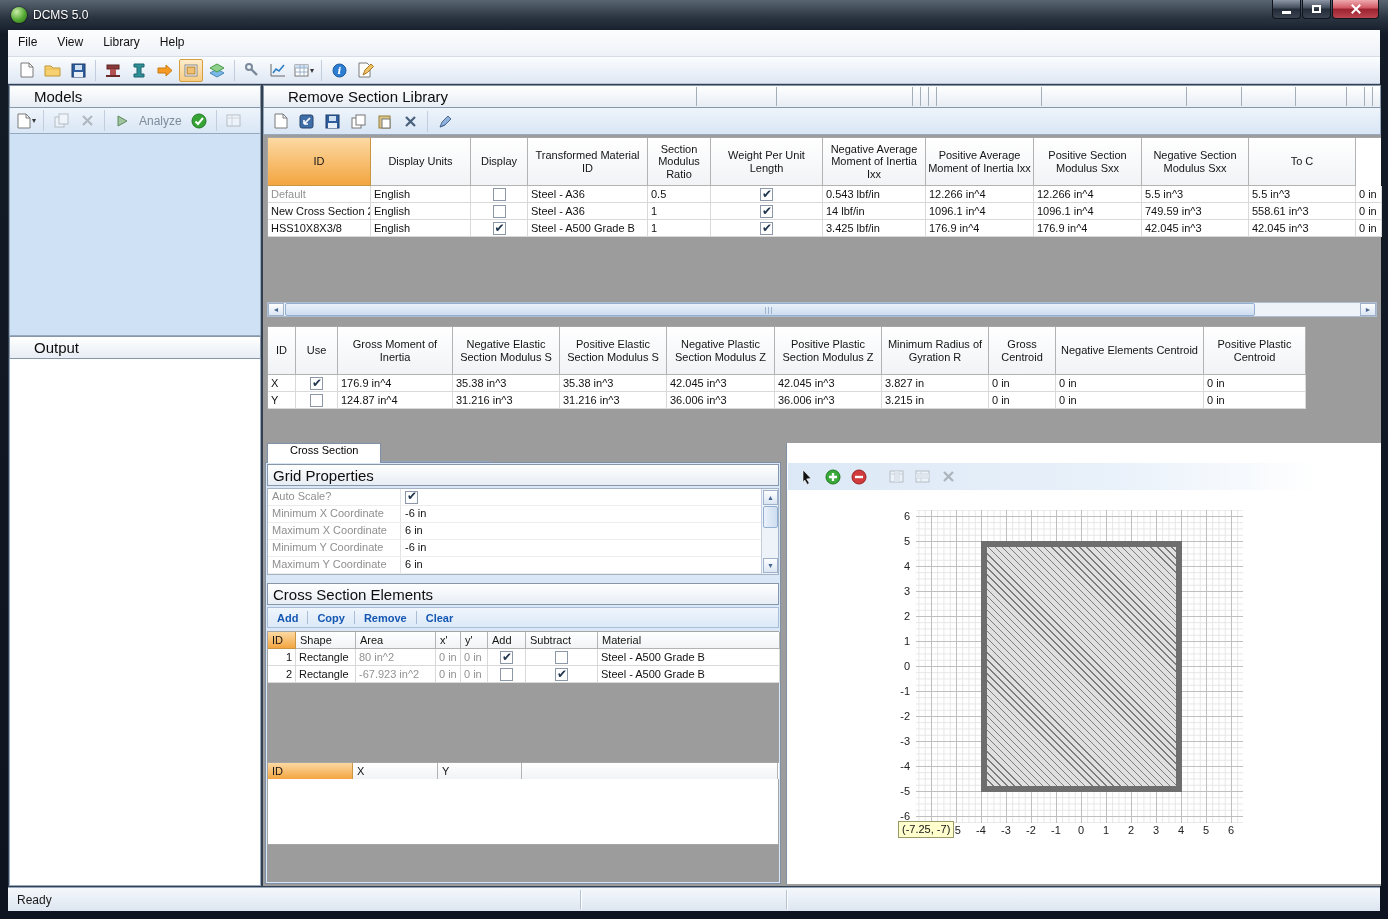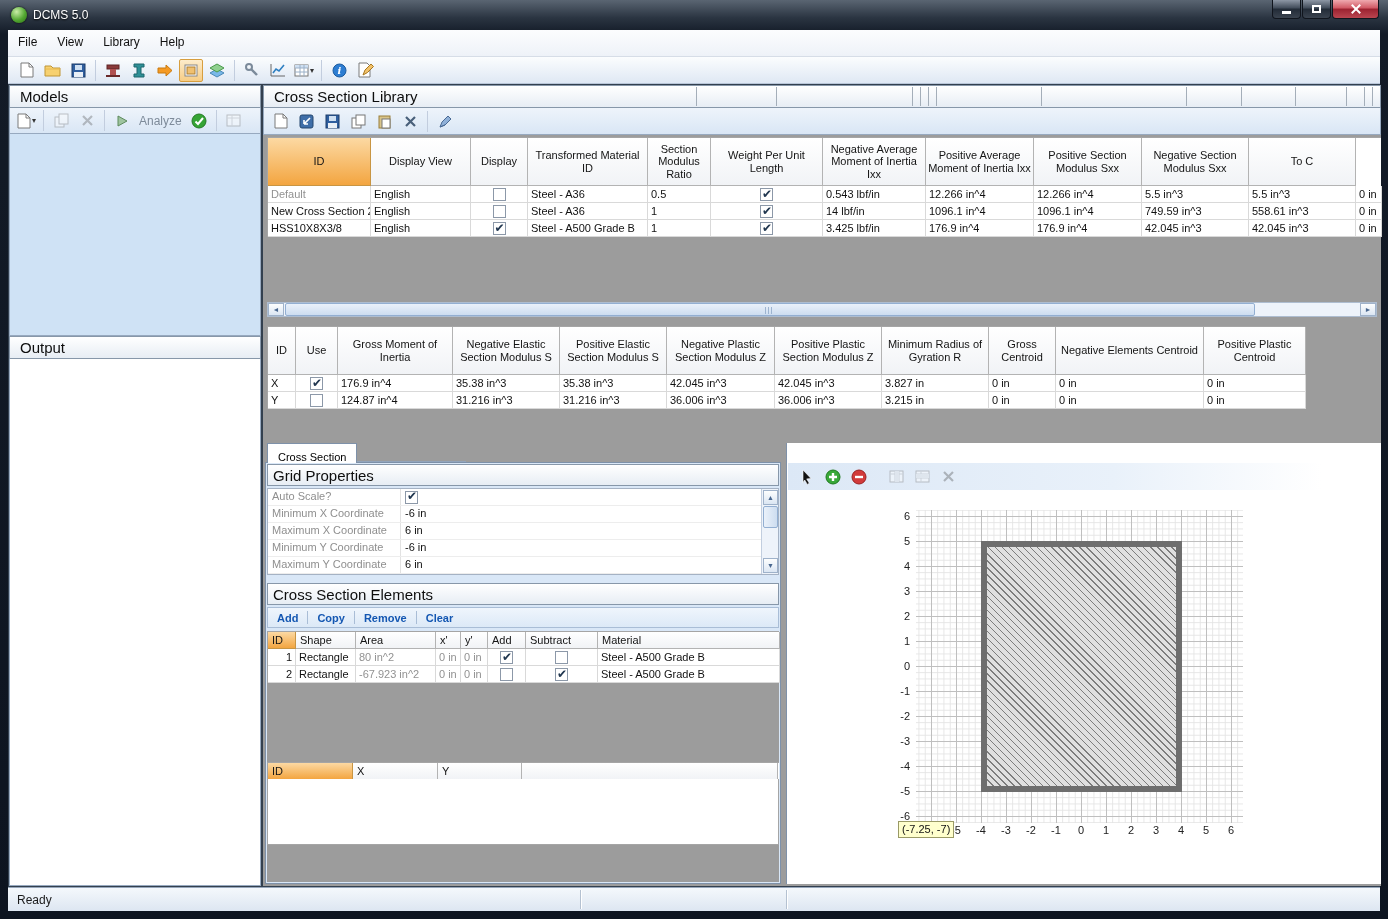--- a/index.html
+++ b/index.html
@@ -37,21 +37,21 @@
 .chev{font-size:8px;color:#333;margin-left:1px}
 .client{position:absolute;left:0;top:54px;width:100%;height:803px;background:#33404f}
 .statusbar{position:absolute;left:0;bottom:0;width:100%;height:24px;background:linear-gradient(#f4f8fc,#dde6f1);
   border-top:1px solid #97a7bb}
 .status-text{position:absolute;top:5px;font-size:12px;color:#1a1a1a}
 .ssep{position:absolute;top:2px;bottom:2px;width:1px;background:#b4c1d1;box-shadow:1px 0 0 #fff}
 
 
 .panel{position:absolute}
 .phead{position:absolute;left:0;width:100%;height:23px;background:linear-gradient(#ffffff,#e7edf4);
-  border:1px solid #8797a9;display:flex;align-items:center;padding-left:10px;font-size:15px;color:#0d0d0d}
+  border:1px solid #8797a9;display:flex;align-items:center;padding-left:24px;font-size:15px;color:#0d0d0d}
 .ptools{position:absolute;left:0;width:100%;height:26px;background:linear-gradient(#eef4fb,#d9e6f5);
   border:1px solid #97a9bf;border-top:none;display:flex;align-items:center;padding-left:3px}
 .mblue{position:absolute;left:0;width:100%;background:#cfe2f5;border:1px solid #97a9bf;border-top:none}
 .mwhite{position:absolute;left:0;width:100%;background:#fff;border:1px solid #97a9bf;border-top:none}
 .hline{position:absolute;top:1px;bottom:1px;width:1px;background:#a4aeb9}
 
 
 .tbl{position:absolute;font-size:11px;border-top:1px solid #a5a5a5;border-left:1px solid #a5a5a5;background:#fff}
 .trow{display:flex}
 .trow>*{flex:none}
@@ -93,21 +93,21 @@
 .sgrip{position:absolute;left:50%;top:3px;width:9px;height:7px;margin-left:-5px;
   background:repeating-linear-gradient(90deg,#9db4d0 0 1px,transparent 1px 3px)}
 .vscroll{position:absolute;top:0;bottom:0;width:17px;background:#eef3fa;border-left:1px solid #c2cedf}
 .vbtn{position:absolute;left:1px;width:15px;height:15px;background:linear-gradient(#fdfefe,#dbe6f3);border:1px solid #9fb2ca;
   display:flex;align-items:center;justify-content:center;font-size:7px;color:#4a6890}
 .vthumb{position:absolute;left:1px;width:15px;height:22px;background:linear-gradient(90deg,#eaf1fa,#cdddf0);
   border:1px solid #93afd2;border-radius:2px}
 
 
 .subpanel-body{position:absolute;background:#d9e7f7;border:1px solid #7e91a9}
-.tab{position:absolute;font-size:11px;display:flex;align-items:flex-end;padding:0 10px;white-space:nowrap}
+.tab{position:absolute;font-size:11px;display:flex;align-items:flex-start;padding:0 22px;white-space:nowrap}
 .tab.on{height:20px;background:#fff;border:1px solid #7e91a9;border-bottom:none;z-index:3;color:#000}
 .tab.off{height:18px;top:18px;background:linear-gradient(#f2f6fb,#dde8f4);border:1px solid #93a5bb;border-bottom:none;color:#333}
 .subhead{position:absolute;height:22px;background:linear-gradient(#ffffff,#e7edf4);border:1px solid #8797a9;
   display:flex;align-items:center;padding-left:5px;font-size:15px;color:#0d0d0d}
 .propgrid{position:absolute;background:#fff;border:1px solid #a5b2c4;font-size:11px}
 .prow{display:flex;height:17px;border-bottom:1px solid #ededed}
 .plabel{width:133px;color:#8f8f8f;padding:1px 12px 0 4px;border-right:1px solid #e2e2e2;overflow:hidden;white-space:nowrap}
 .pval{flex:1;padding:1px 0 0 4px;color:#111;overflow:hidden;white-space:nowrap}
 .linkbar{position:absolute;height:21px;background:linear-gradient(#eff5fc,#dce9f7);border:1px solid #a9bdd6;
   display:flex;align-items:center}
@@ -301,21 +301,21 @@
         <div class="mblue" style="top:49px;height:202px"></div>
         <div class="phead" style="top:251px">
           <span>Output</span>
         </div>
         <div class="mwhite" style="top:274px;height:527px"></div>
       </div>
 
       <div class="panel" style="left:255px;top:1px;width:1118px;height:801px;background:#9c9c9c">
 
         <div class="phead" style="top:0">
-          <span>Cross Section Library</span>
+          <span>Remove Section Library</span>
           <div class="hline" style="left:432px"></div>
           <div class="hline" style="left:512px"></div>
           <div class="hline" style="left:648px"></div>
           <div class="hline" style="left:656px"></div>
           <div class="hline" style="left:664px"></div>
           <div class="hline" style="left:672px"></div>
           <div class="hline" style="left:777px"></div>
           <div class="hline" style="left:922px"></div>
           <div class="hline" style="left:977px"></div>
           <div class="hline" style="left:1031px"></div>
@@ -366,21 +366,21 @@
               <svg width="15" height="15">
                 <path d="M2 13l2-5 6-6 3 3-6 6z" fill="#8fb0d8" stroke="#4a6a94"></path>
                 <path d="M2 13l5-2" stroke="#4a6a94"></path>
               </svg>
             </span>
         </div>
 
         <div class="tbl lib" style="left:4px;top:52px;width:1114px">
           <div class="trow hrow48">
             <div class="hcell orange">ID</div>
-            <div class="hcell">Display View</div>
+            <div class="hcell">Display Units</div>
             <div class="hcell">Display</div>
             <div class="hcell">Transformed Material ID</div>
             <div class="hcell">Section Modulus Ratio</div>
             <div class="hcell">Weight Per Unit Length</div>
             <div class="hcell">Negative Average Moment of Inertia Ixx</div>
             <div class="hcell">Positive Average Moment of Inertia Ixx</div>
             <div class="hcell">Positive Section Modulus Sxx</div>
             <div class="hcell">Negative Section Modulus Sxx</div>
             <div class="hcell">To C</div>
           </div>

